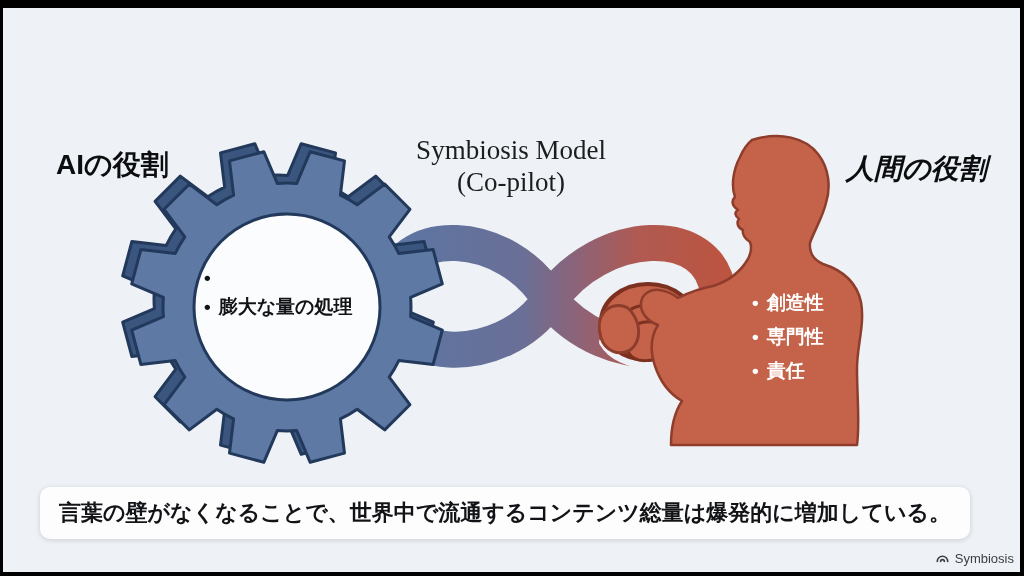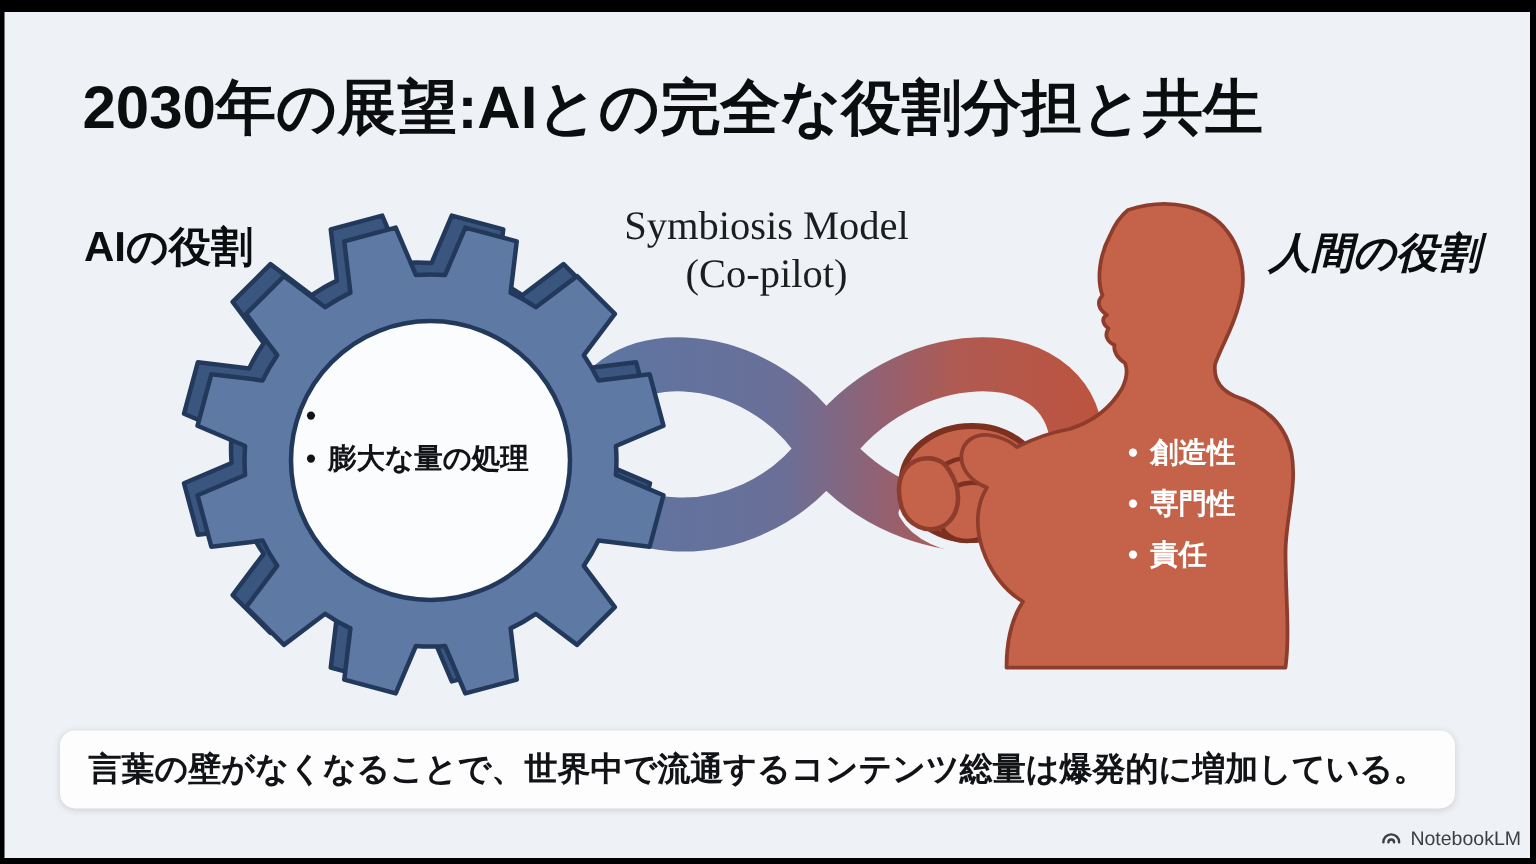--- a/index.html
+++ b/index.html
@@ -84,21 +84,20 @@
                  C 729 281, 741 271, 748 259
                  C 751 253, 752 247, 750 242
                  C 745 239, 742 234, 743 230
                  C 738 228, 736 223, 739 219
                  C 735 216, 734 212, 738 210
                  C 732 206, 731 201, 735 197
                  C 731 186, 733 170, 740 157
                  C 743 150, 747 144, 752 140 Z" fill="#c4634a" stroke="#8e3d2c" stroke-width="2.5" stroke-linejoin="round"></path>
       </svg>
 
-      <div class="txt title">2030年の展望:AIとの完全な役割分担と共生</div>
 
       <div class="txt ai-label">AIの役割</div>
 
       <div class="txt center-label">
         <div>Symbiosis Model</div>
         <div>(Co-pilot)</div>
       </div>
 
       <div class="txt human-label">人間の役割</div>
 
@@ -129,18 +128,18 @@
 
       <div class="footer-box">
         <span class="footer-text">言葉の壁がなくなることで、世界中で流通するコンテンツ総量は爆発的に増加している。</span>
       </div>
 
       <div class="branding">
         <svg width="15" height="15" viewBox="0 0 20 20">
           <path d="M 3 14 A 7 7 0 0 1 17 14" fill="none" stroke="#3c4043" stroke-width="2.2" stroke-linecap="round"></path>
           <path d="M 7.5 14 A 2.5 2.5 0 0 1 12.5 14" fill="none" stroke="#3c4043" stroke-width="2.2" stroke-linecap="round"></path>
         </svg>
-        <span>NotebookLM</span>
+        <span>Symbiosis</span>
       </div>
 
     </div>
   </div>
 </div>
 
 </body></html>

